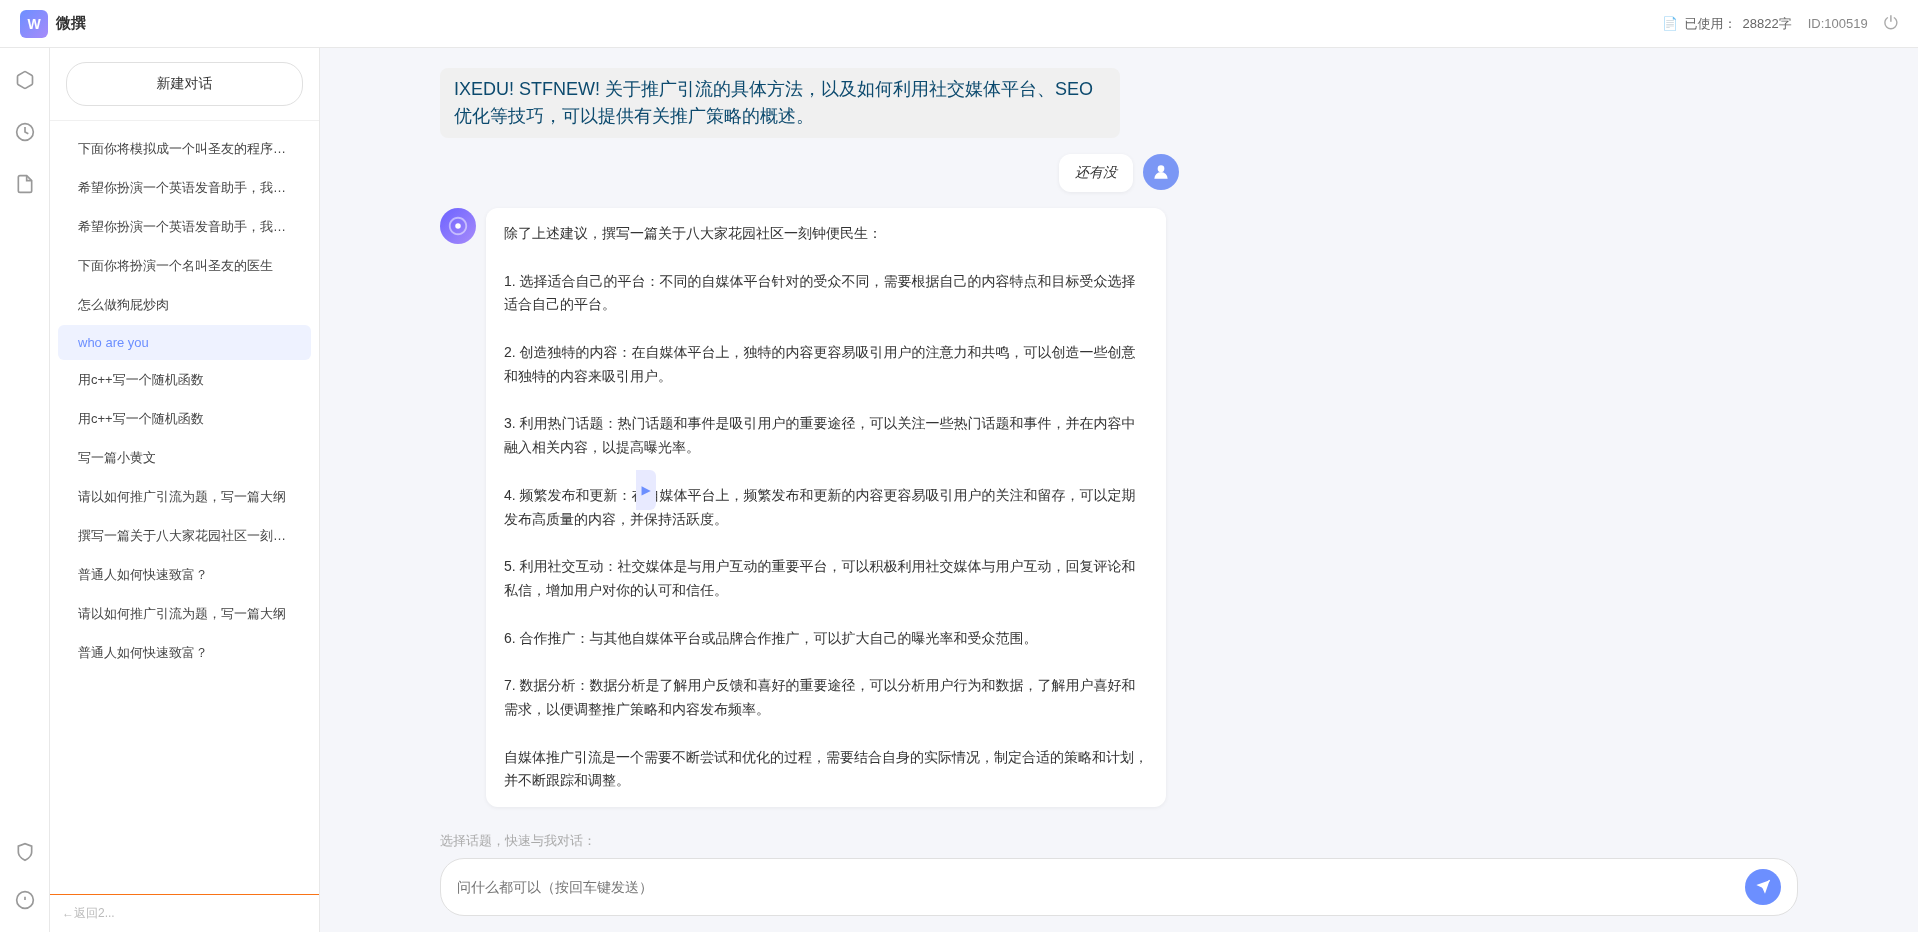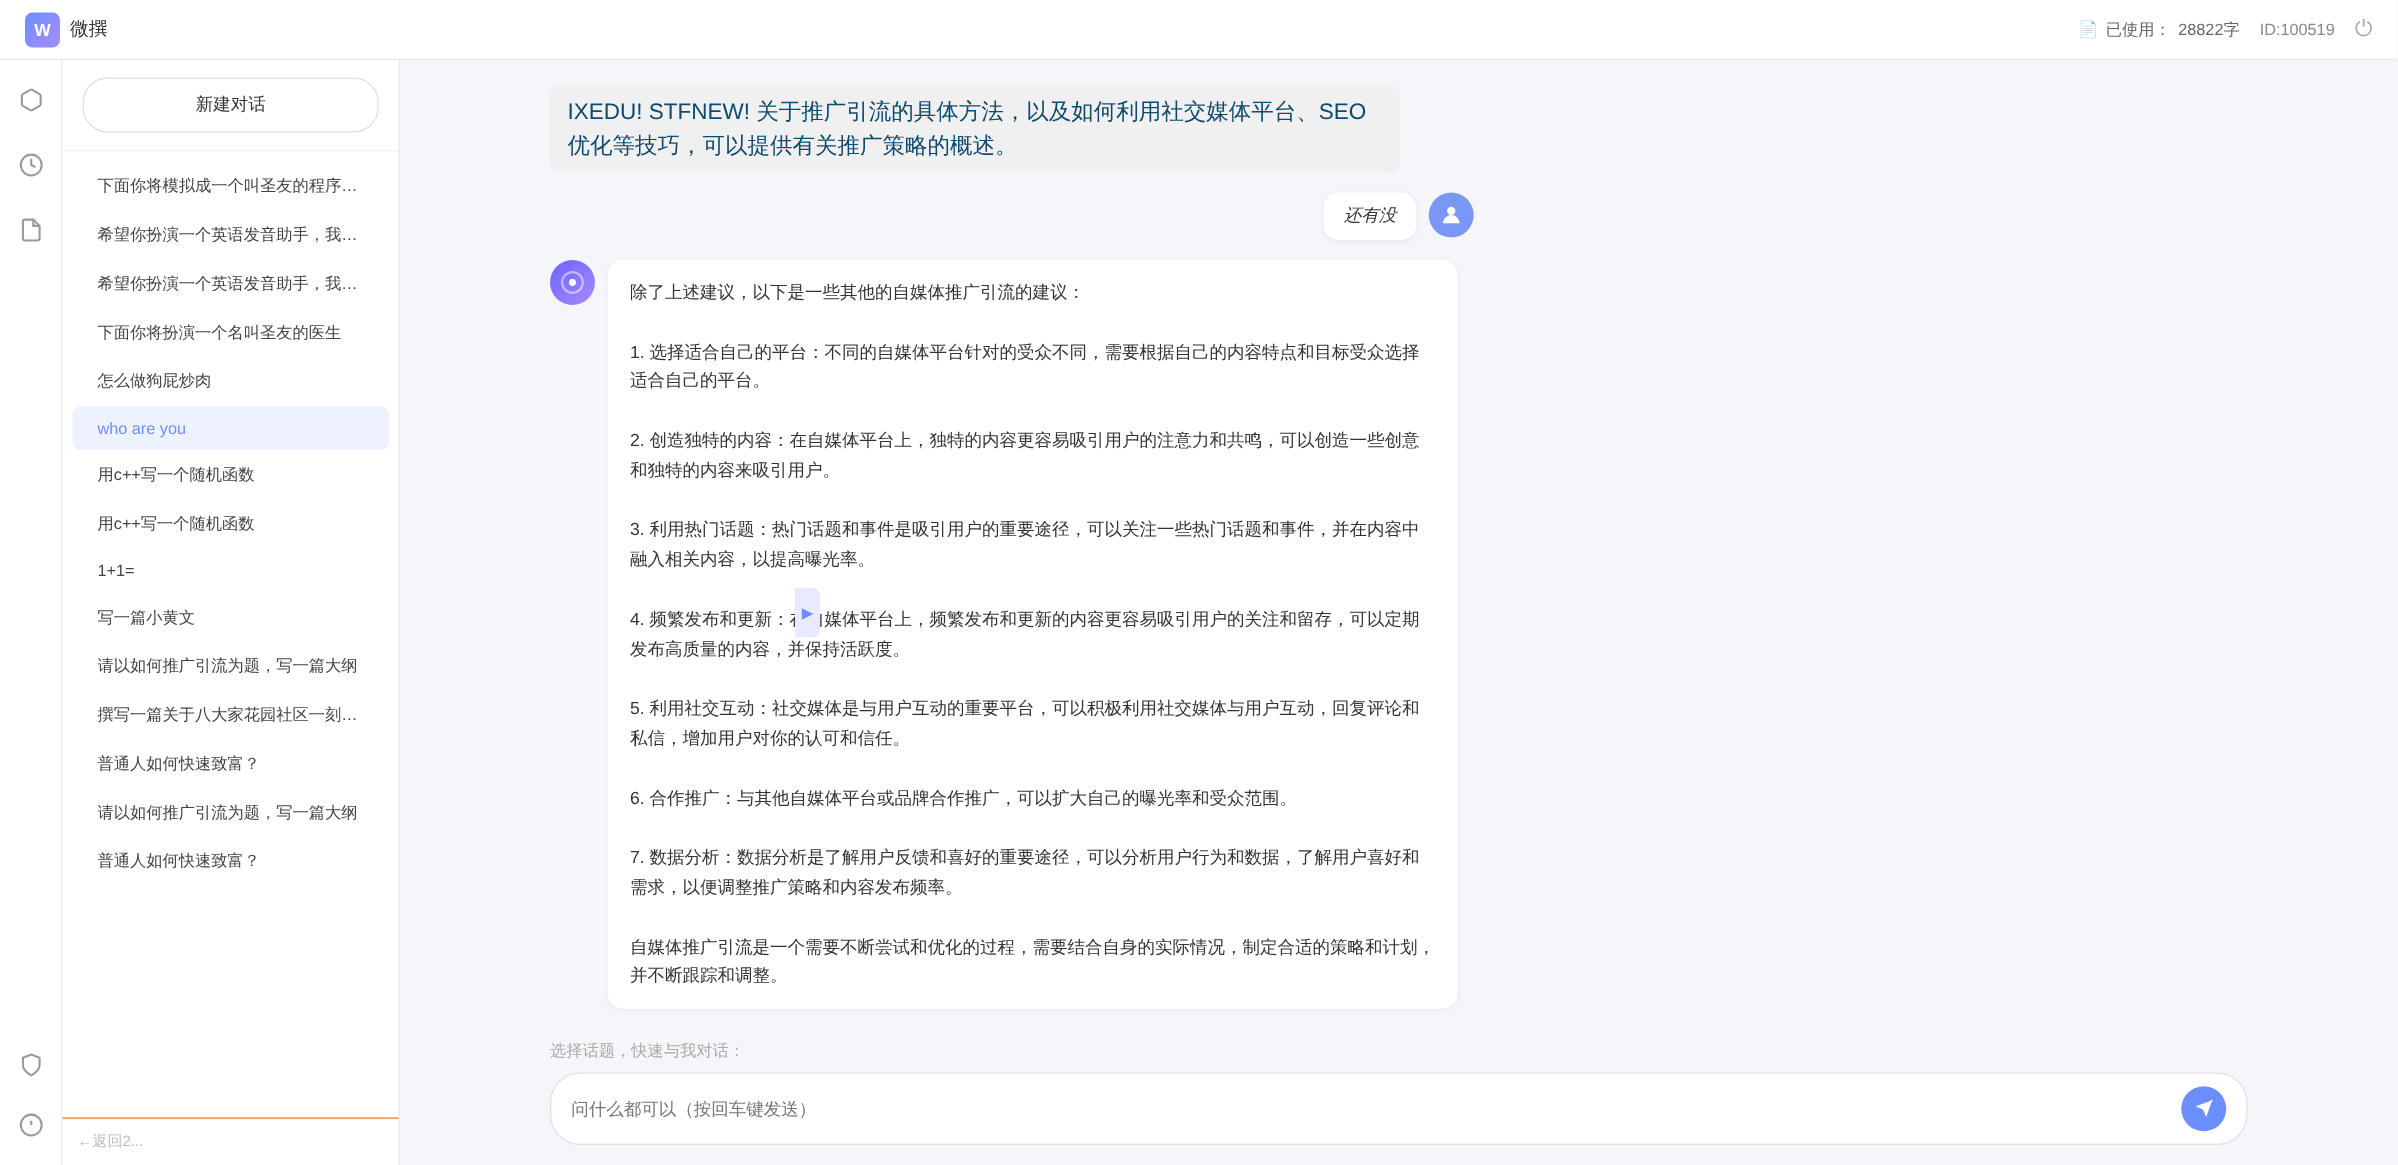--- a/index.html
+++ b/index.html
@@ -22,21 +22,21 @@
       gap: 8px;
     }
     .header-logo-icon {
       width: 28px; height: 28px;
       background: linear-gradient(135deg, #6c8fff, #a78bfa);
       border-radius: 6px;
       display: flex; align-items: center; justify-content: center;
       color: #fff; font-size: 14px; font-weight: bold;
     }
     .header-title {
-      font-size: 15px; font-weight: 400; color: #333;
+      font-size: 15px; font-weight: 700; color: #333;
     }
     .header-right {
       display: flex; align-items: center; gap: 16px;
     }
     .header-usage {
       display: flex; align-items: center; gap: 6px;
       font-size: 13px; color: #666;
     }
     .header-id {
       font-size: 13px; color: #888;
@@ -314,21 +314,20 @@
     </div>
     <div class="sidebar-list">
       <div class="sidebar-item">下面你将模拟成一个叫圣友的程序员，我说...</div>
       <div class="sidebar-item">希望你扮演一个英语发音助手，我提供给你...</div>
       <div class="sidebar-item">希望你扮演一个英语发音助手，我提供给你...</div>
       <div class="sidebar-item">下面你将扮演一个名叫圣友的医生</div>
       <div class="sidebar-item">怎么做狗屁炒肉</div>
       <div class="sidebar-item active">who are you</div>
       <div class="sidebar-item">用c++写一个随机函数</div>
       <div class="sidebar-item">用c++写一个随机函数</div>
-      <div class="sidebar-item">1+1=</div>
       <div class="sidebar-item">写一篇小黄文</div>
       <div class="sidebar-item">请以如何推广引流为题，写一篇大纲</div>
       <div class="sidebar-item">撰写一篇关于八大家花园社区一刻钟便民生...</div>
       <div class="sidebar-item">普通人如何快速致富？</div>
       <div class="sidebar-item">请以如何推广引流为题，写一篇大纲</div>
       <div class="sidebar-item">普通人如何快速致富？</div>
     </div>
     <div class="sidebar-bottom">
       <span>←返回2...</span>
     </div>
@@ -360,21 +359,21 @@
       </div>
 
       <div class="message-row ai">
         <div class="avatar ai-avatar">
           <svg width="22" height="22" viewBox="0 0 24 24" fill="#fff">
             <circle cx="12" cy="12" r="3"></circle>
             <path d="M12 2C6.48 2 2 6.48 2 12s4.48 10 10 10 10-4.48 10-10S17.52 2 12 2zm0 18c-4.41 0-8-3.59-8-8s3.59-8 8-8 8 3.59 8 8-3.59 8-8 8z" fill="rgba(255,255,255,0.5)"></path>
           </svg>
         </div>
         <div class="message-bubble ai-bubble">
-          <p>除了上述建议，以下是一些其他的自媒体推广引流的建议：</p>
+          <p>除了上述建议，撰写一篇关于八大家花园社区一刻钟便民生：</p>
           <br>
           <p>1. 选择适合自己的平台：不同的自媒体平台针对的受众不同，需要根据自己的内容特点和目标受众选择适合自己的平台。</p>
           <br>
           <p>2. 创造独特的内容：在自媒体平台上，独特的内容更容易吸引用户的注意力和共鸣，可以创造一些创意和独特的内容来吸引用户。</p>
           <br>
           <p>3. 利用热门话题：热门话题和事件是吸引用户的重要途径，可以关注一些热门话题和事件，并在内容中融入相关内容，以提高曝光率。</p>
           <br>
           <p>4. 频繁发布和更新：在自媒体平台上，频繁发布和更新的内容更容易吸引用户的关注和留存，可以定期发布高质量的内容，并保持活跃度。</p>
           <br>
           <p>5. 利用社交互动：社交媒体是与用户互动的重要平台，可以积极利用社交媒体与用户互动，回复评论和私信，增加用户对你的认可和信任。</p>

